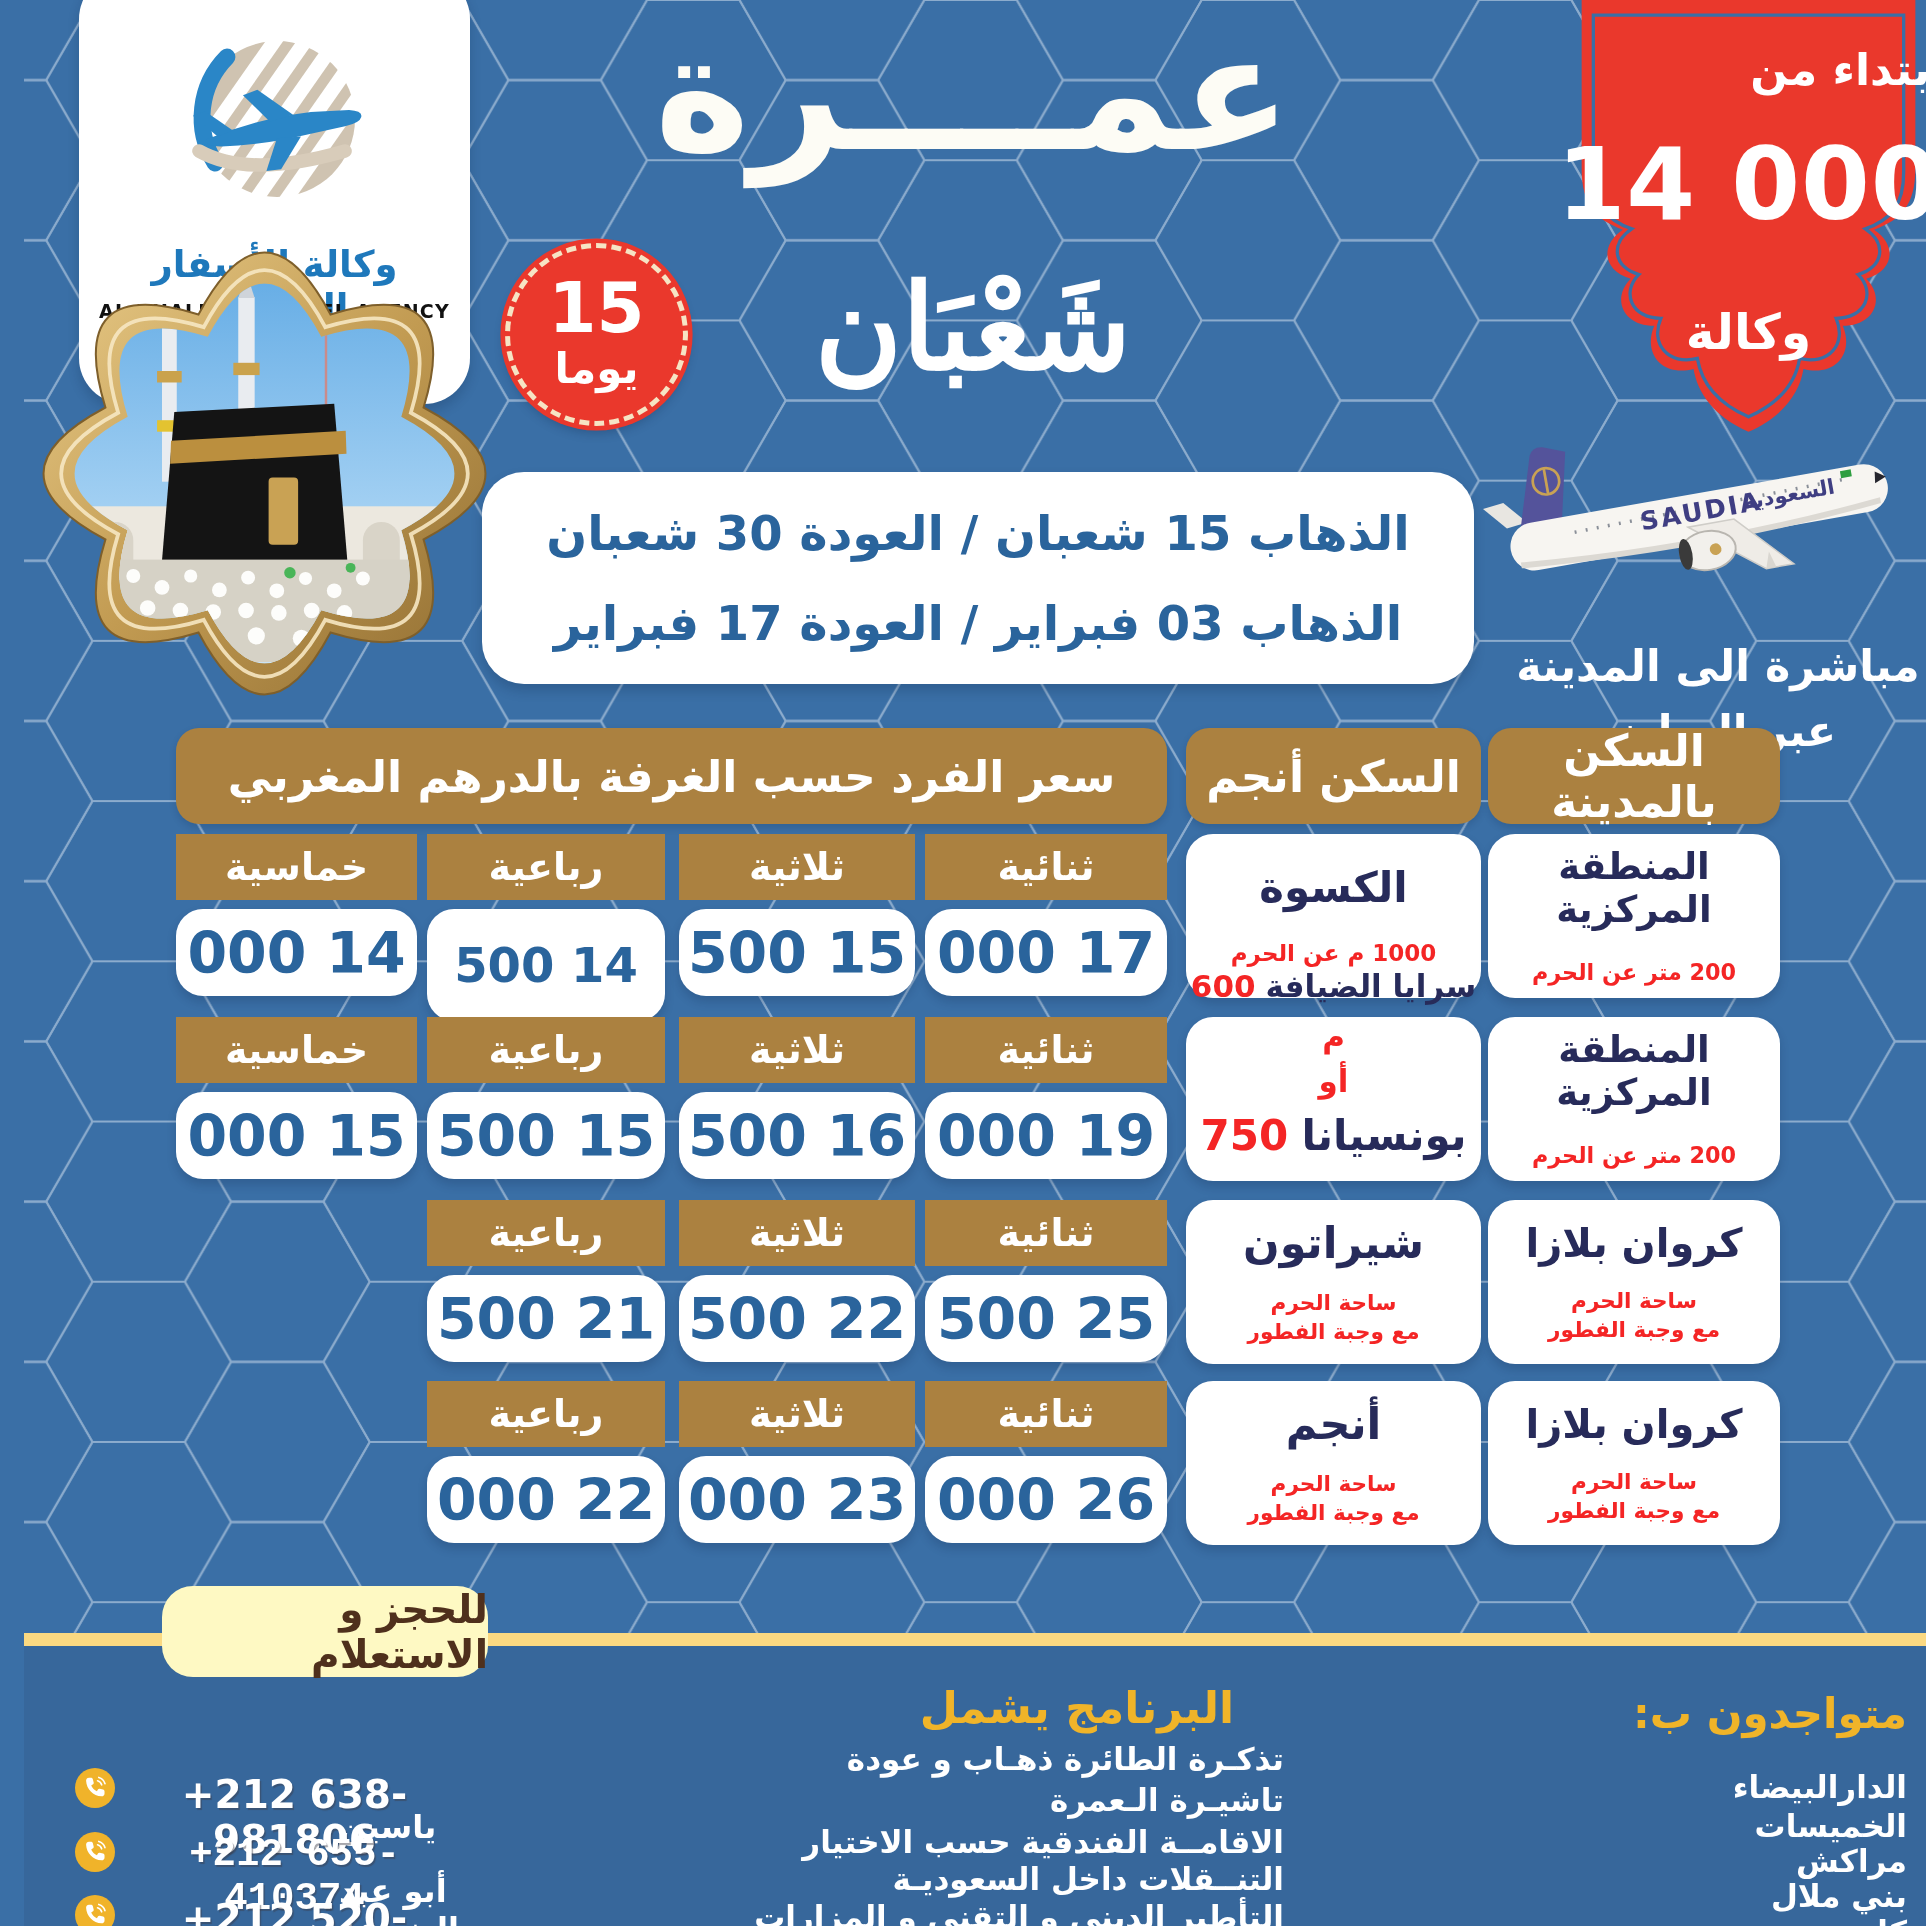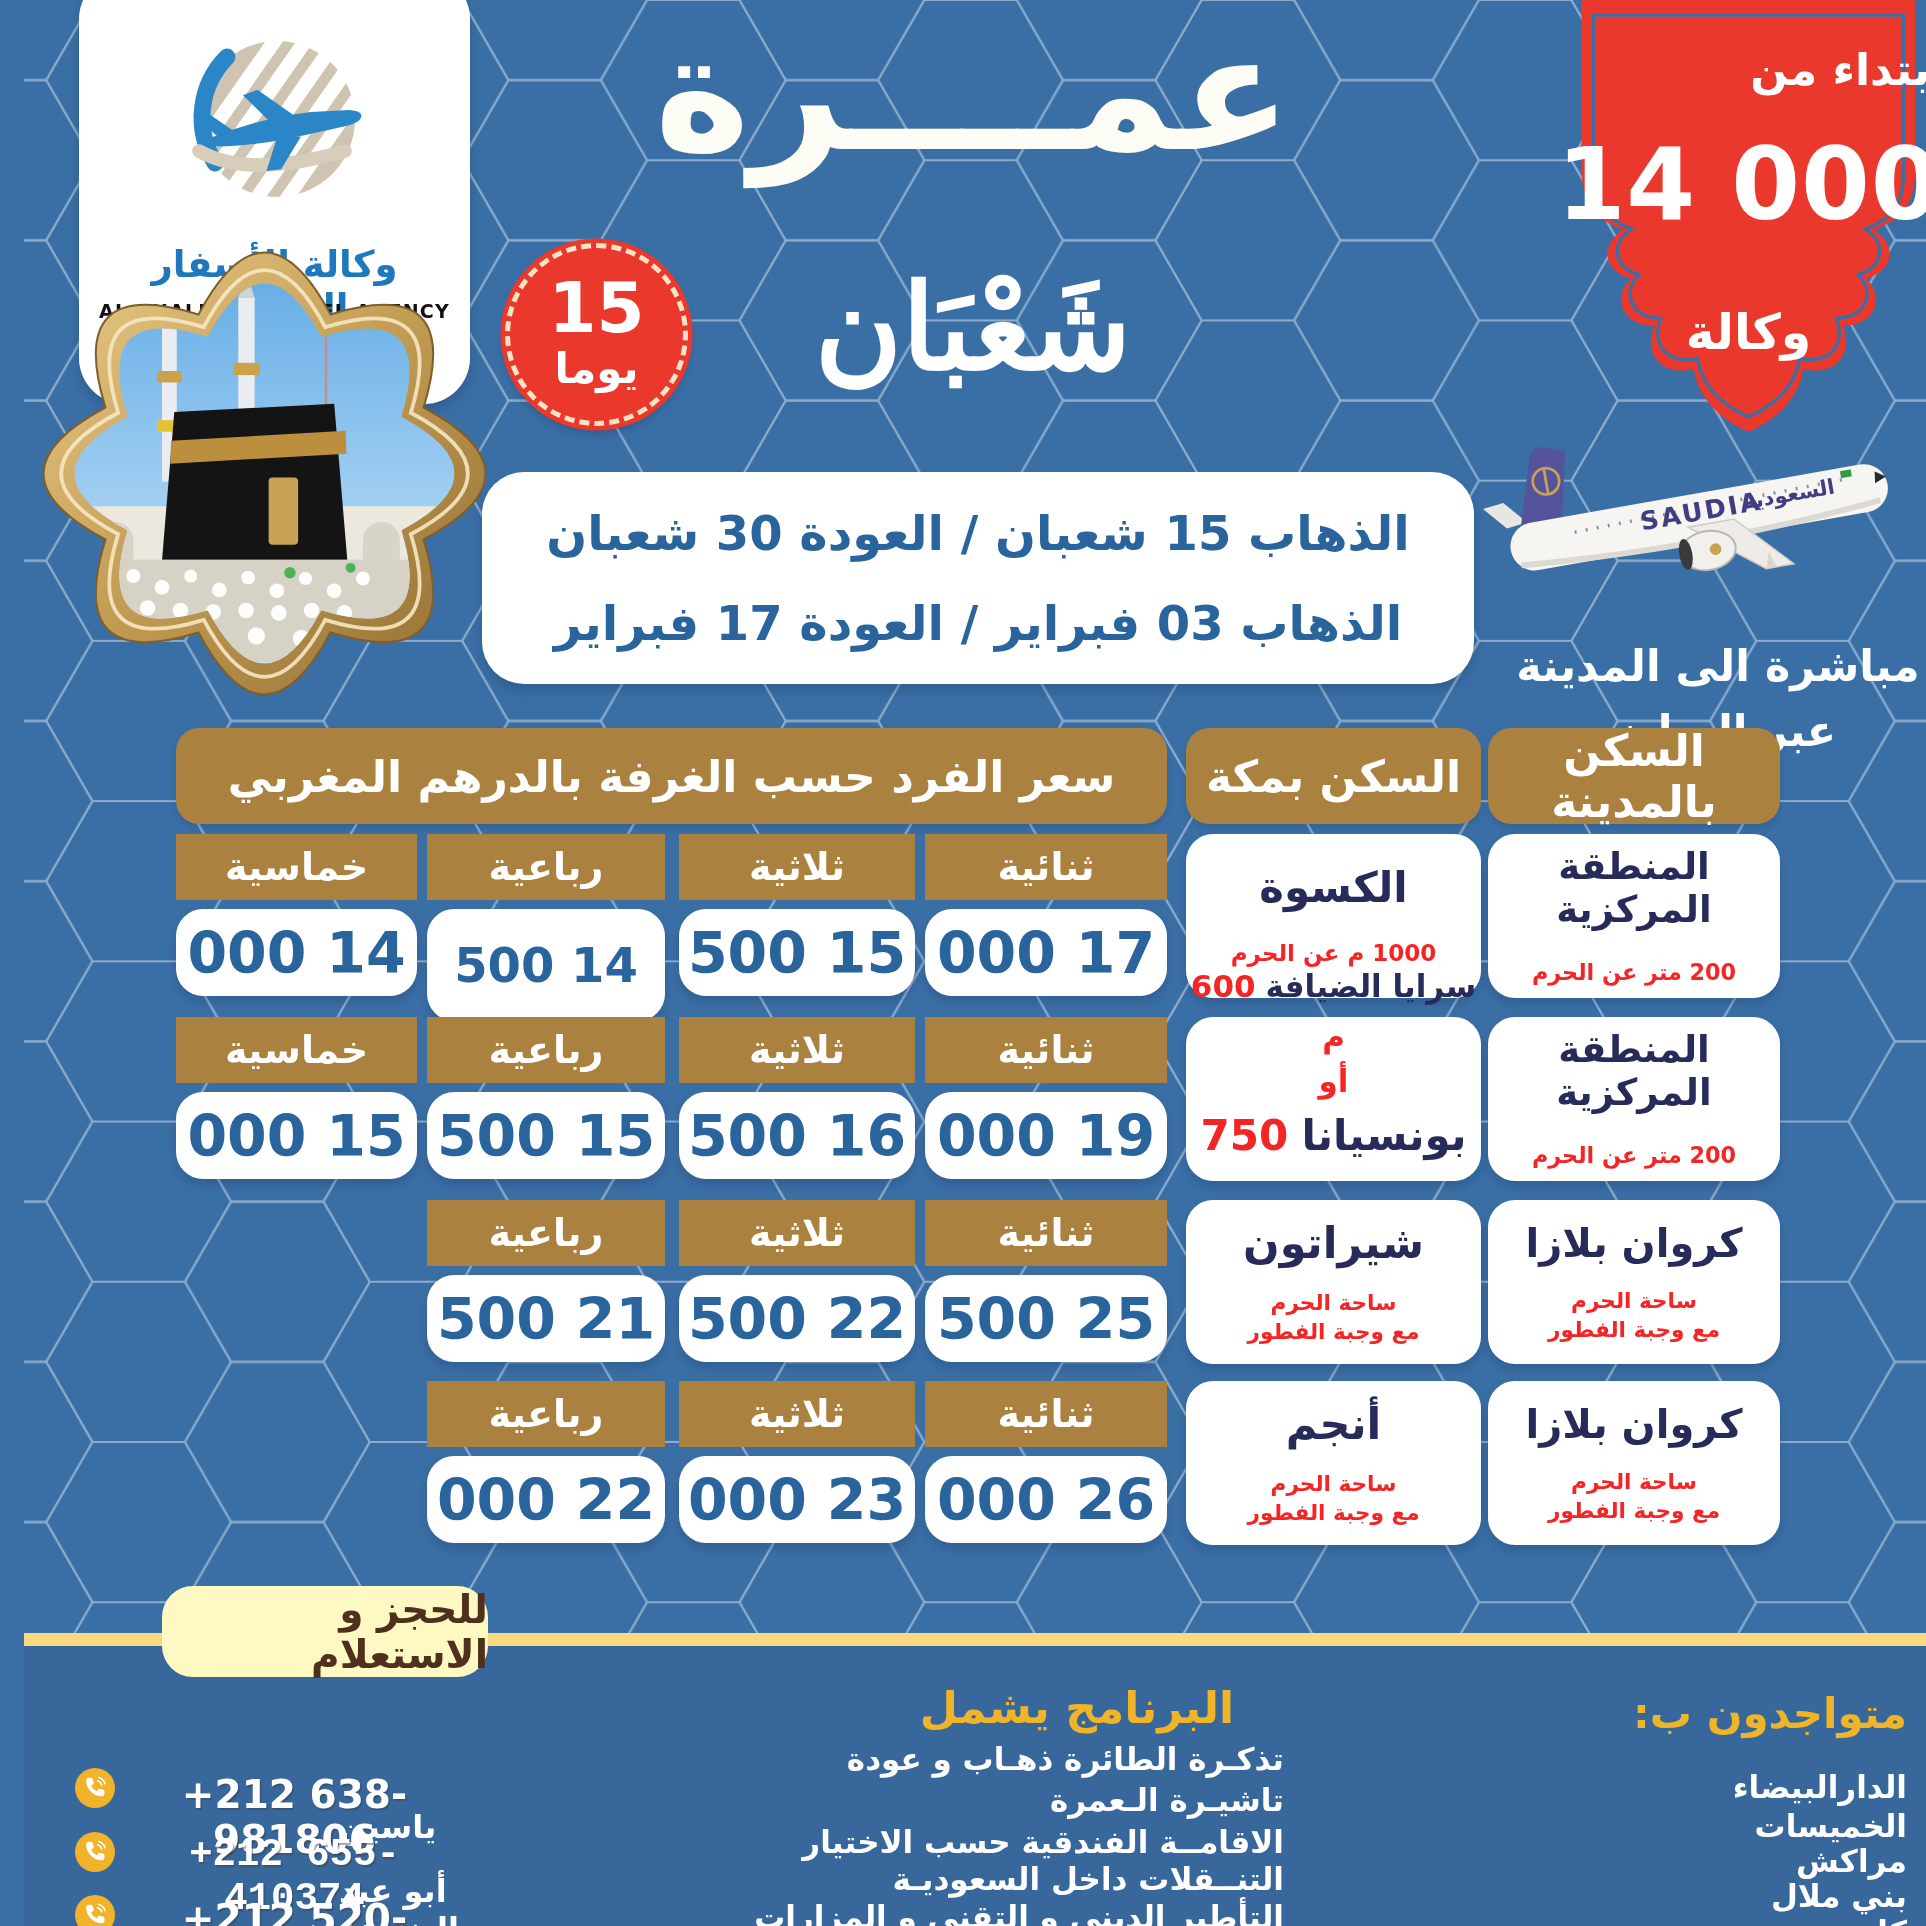--- a/index.html
+++ b/index.html
@@ -178,21 +178,21 @@
 
 <div class="abs wht" style="left:1514px;top:634px;width:408px;text-align:center;direction:rtl;line-height:1.5;">
   <div style="font-size:43px;font-weight:bold;">مباشرة الى المدينة</div>
   <div style="font-size:43px;font-weight:bold;">عبر الرياض</div>
 </div>
 
 <div class="abs flexc gold-box hdr" style="left:176px;top:728px;width:991px;height:96px;font-size:44px;direction:rtl;">
   <span>سعر الفرد حسب الغرفة بالدرهم المغربي</span>
 </div>
 <div class="abs flexc gold-box hdr" style="left:1186px;top:728px;width:295px;height:96px;font-size:44px;direction:rtl;">
-  <span>السكن بمكة</span>
+  <span>السكن أنجم</span>
 </div>
 <div class="abs flexc gold-box hdr" style="left:1488px;top:728px;width:292px;height:96px;font-size:44px;direction:rtl;">
   <span>السكن بالمدينة</span>
 </div>
 
 <div class="abs flexc gold-box" style="left:176px;top:834px;width:241px;height:66px;font-size:38px;">خماسية</div>
 <div class="abs flexc gold-box" style="left:427px;top:834px;width:238px;height:66px;font-size:38px;">رباعية</div>
 <div class="abs flexc gold-box" style="left:679px;top:834px;width:236px;height:66px;font-size:38px;">ثلاثية</div>
 <div class="abs flexc gold-box" style="left:925px;top:834px;width:242px;height:66px;font-size:38px;">ثنائية</div>
 <div class="abs flexc price-box" style="left:176px;top:909px;width:241px;height:87px;font-size:57px;">14 000</div>

